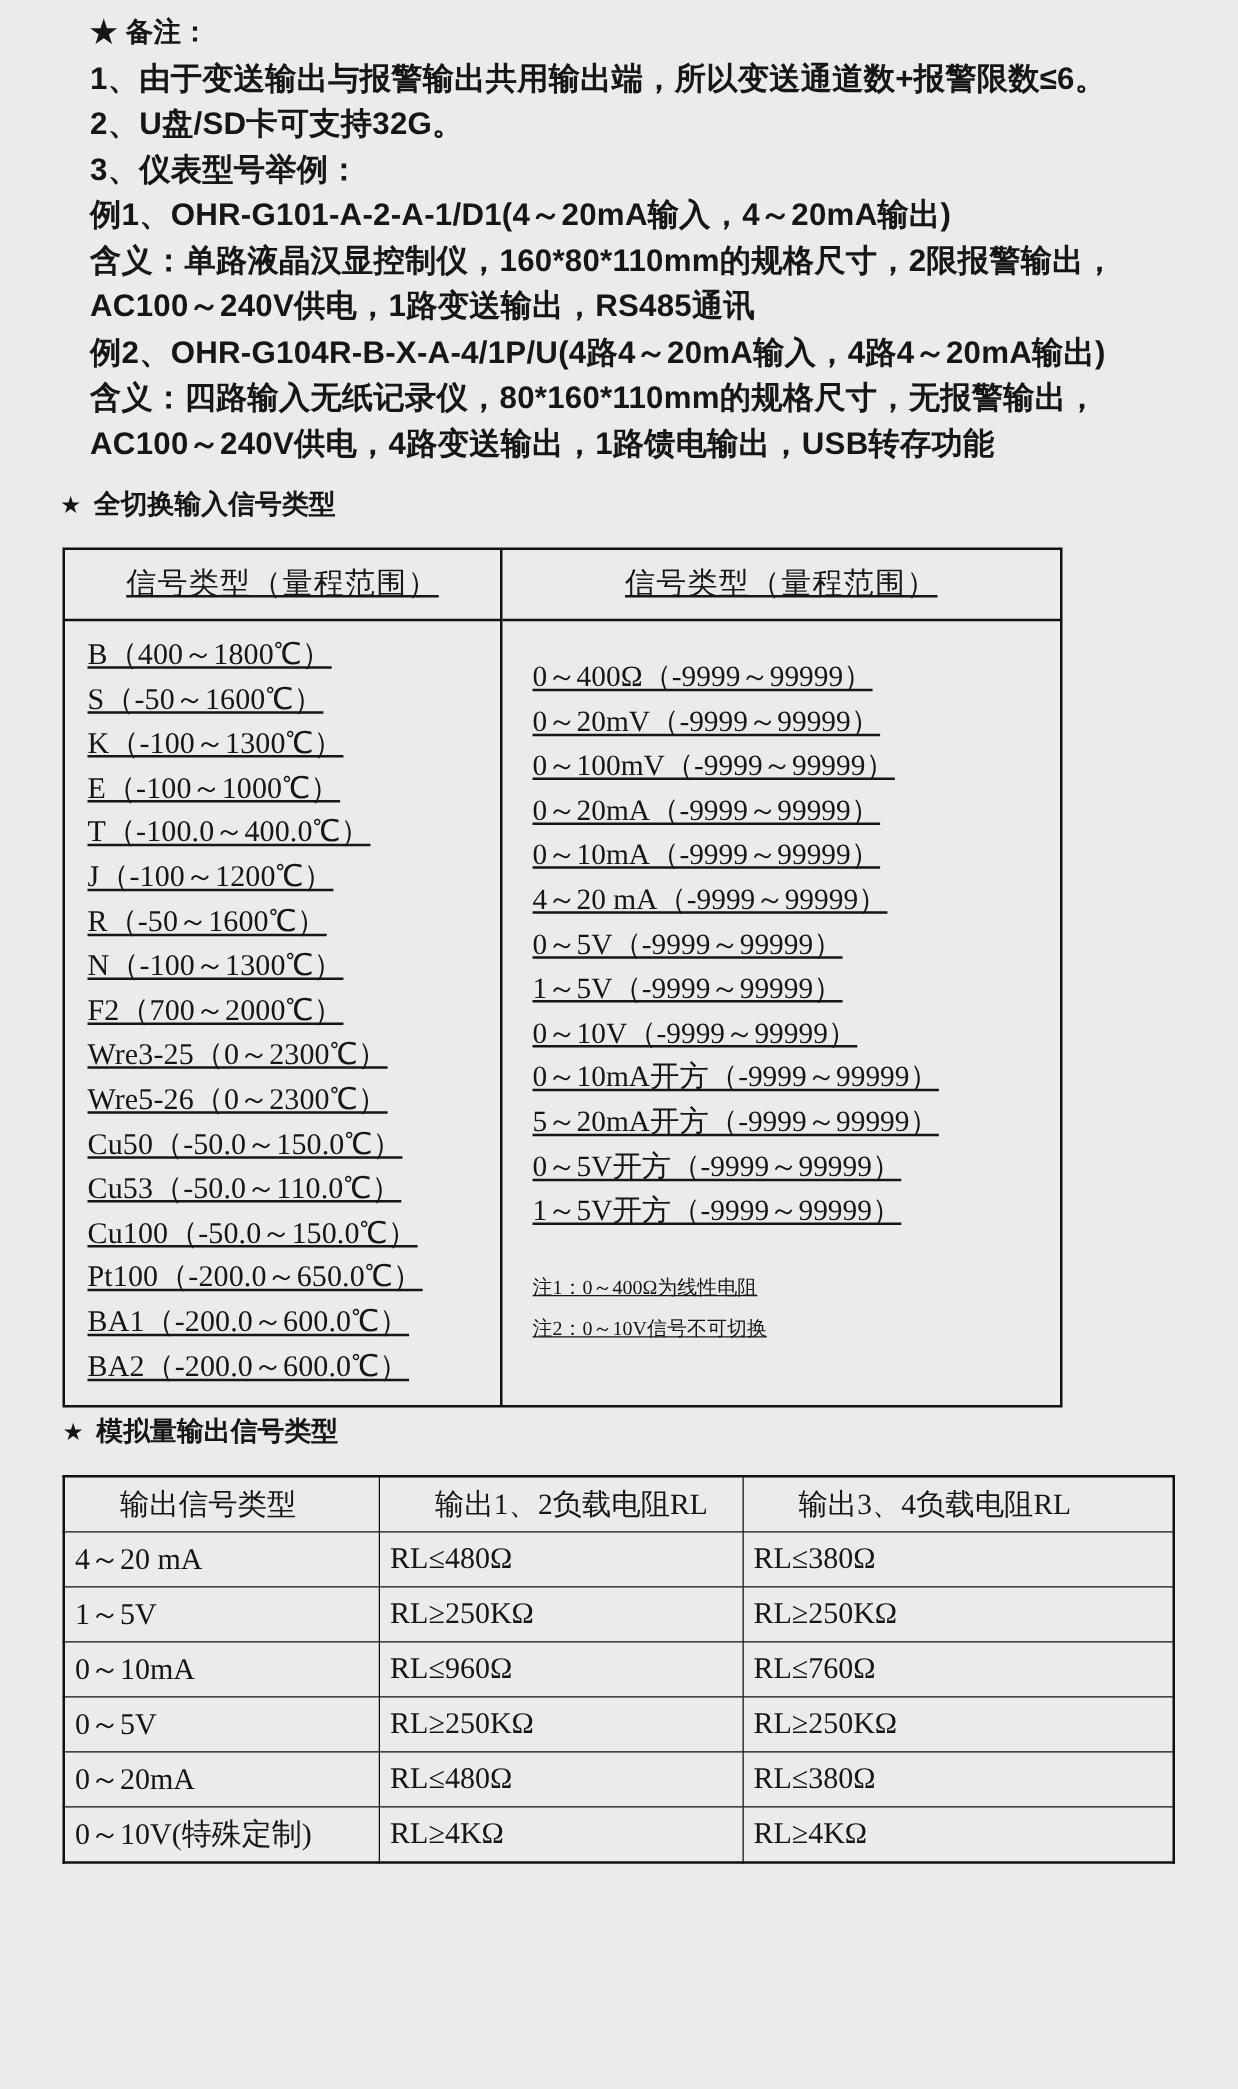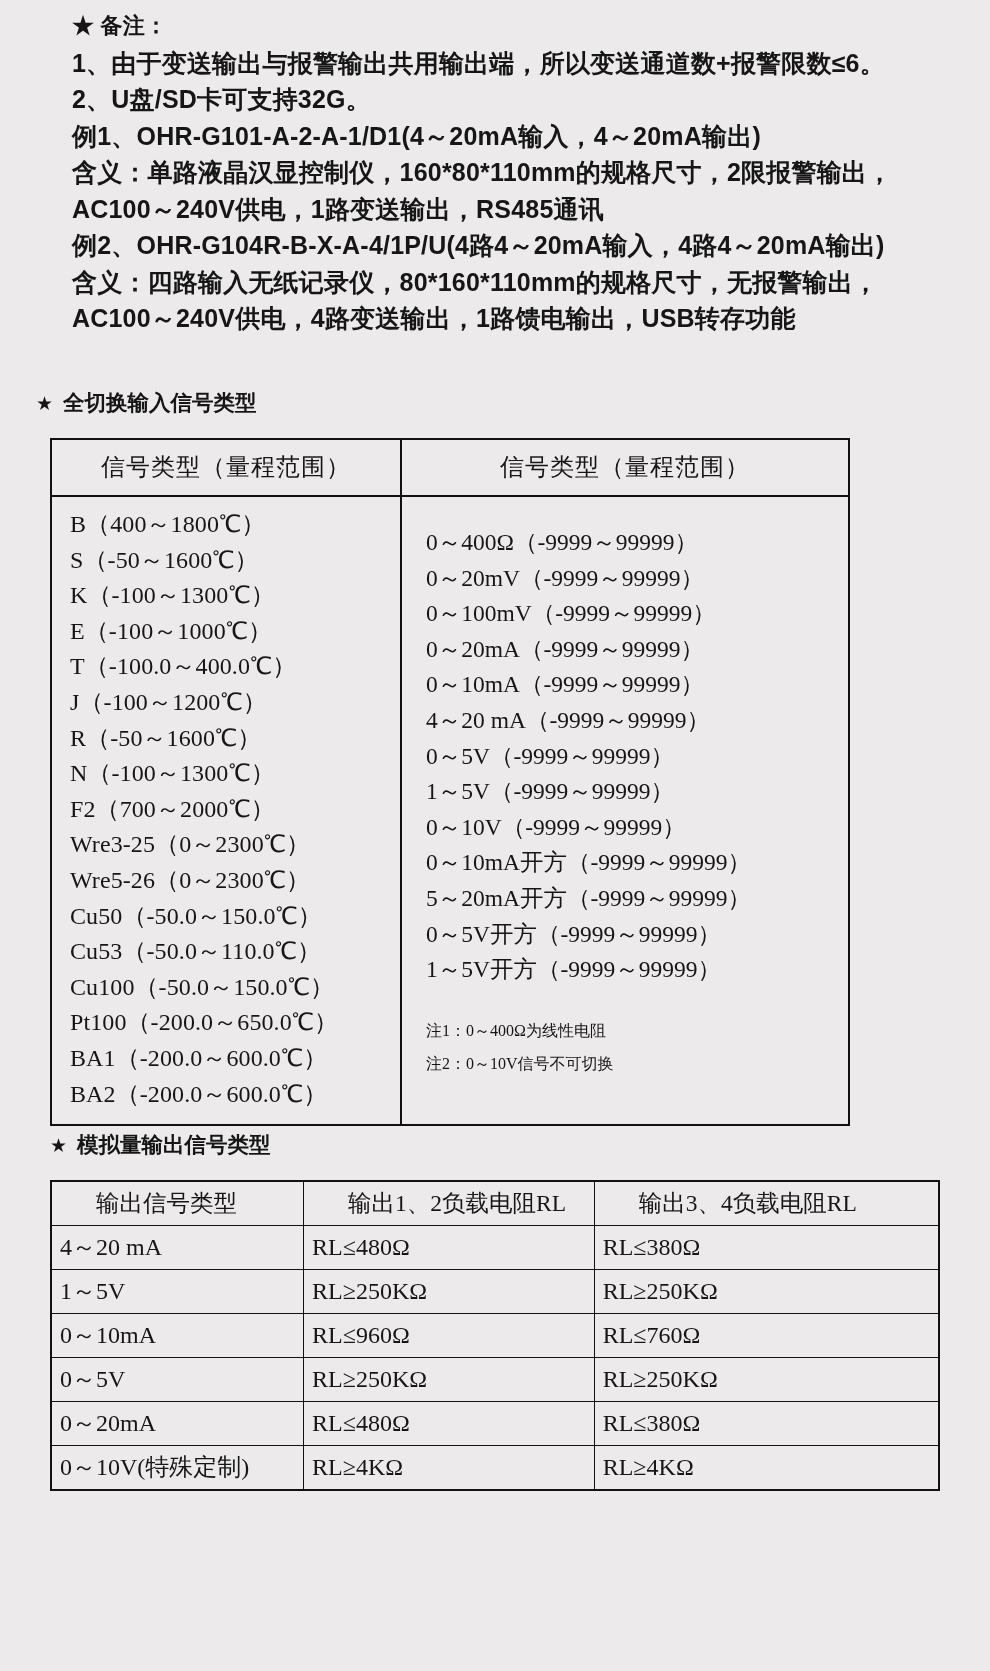--- a/index.html
+++ b/index.html
@@ -49,37 +49,38 @@
   .sec-head {
     position: absolute;
     font-family: "Liberation Sans", sans-serif;
     font-weight: bold;
     font-size: 21.5px;
     white-space: nowrap;
   }
   .sec-head .star {
     margin-right: 10px;
   }
-  #sec-input-head { left: 36px; top: 388px; }
+  #sec-input-head { left: 48px; top: 388px; }
   #sec-output-head { left: 50px; top: 1130px; }
 
   
   .tbl-input {
     position: absolute;
     left: 50px;
     top: 438px;
     width: 800px;
     border: 2px solid #111;
     background: #eceaea;
     box-sizing: border-box;
     display: flex;
   }
   .tbl-input .col {
     box-sizing: border-box;
     position: relative;
+    text-decoration: underline;
   }
   .tbl-input .col-left {
     width: 350px;
     border-right: 2px solid #111;
   }
   .tbl-input .col-right {
     width: 446px;
   }
   .ci-head {
     height: 55px;
@@ -144,20 +145,21 @@
 </style>
 </head>
 <body>
 
 <div class="page">
 
   <div class="notes">
     <div class="note-line head">★ 备注：</div>
     <div class="note-line">1、由于变送输出与报警输出共用输出端，所以变送通道数+报警限数≤6。</div>
     <div class="note-line">2、U盘/SD卡可支持32G。</div>
+    <div class="note-line">3、仪表型号举例：</div>
     <div class="note-line">例1、OHR-G101-A-2-A-1/D1(4～20mA输入，4～20mA输出)</div>
     <div class="note-line">含义：单路液晶汉显控制仪，160*80*110mm的规格尺寸，2限报警输出，</div>
     <div class="note-line">AC100～240V供电，1路变送输出，RS485通讯</div>
     <div class="note-line">例2、OHR-G104R-B-X-A-4/1P/U(4路4～20mA输入，4路4～20mA输出)</div>
     <div class="note-line">含义：四路输入无纸记录仪，80*160*110mm的规格尺寸，无报警输出，</div>
     <div class="note-line">AC100～240V供电，4路变送输出，1路馈电输出，USB转存功能</div>
   </div>
 
   <div class="sec-head" id="sec-input-head">
     <span class="star">★</span><span>全切换输入信号类型</span>

